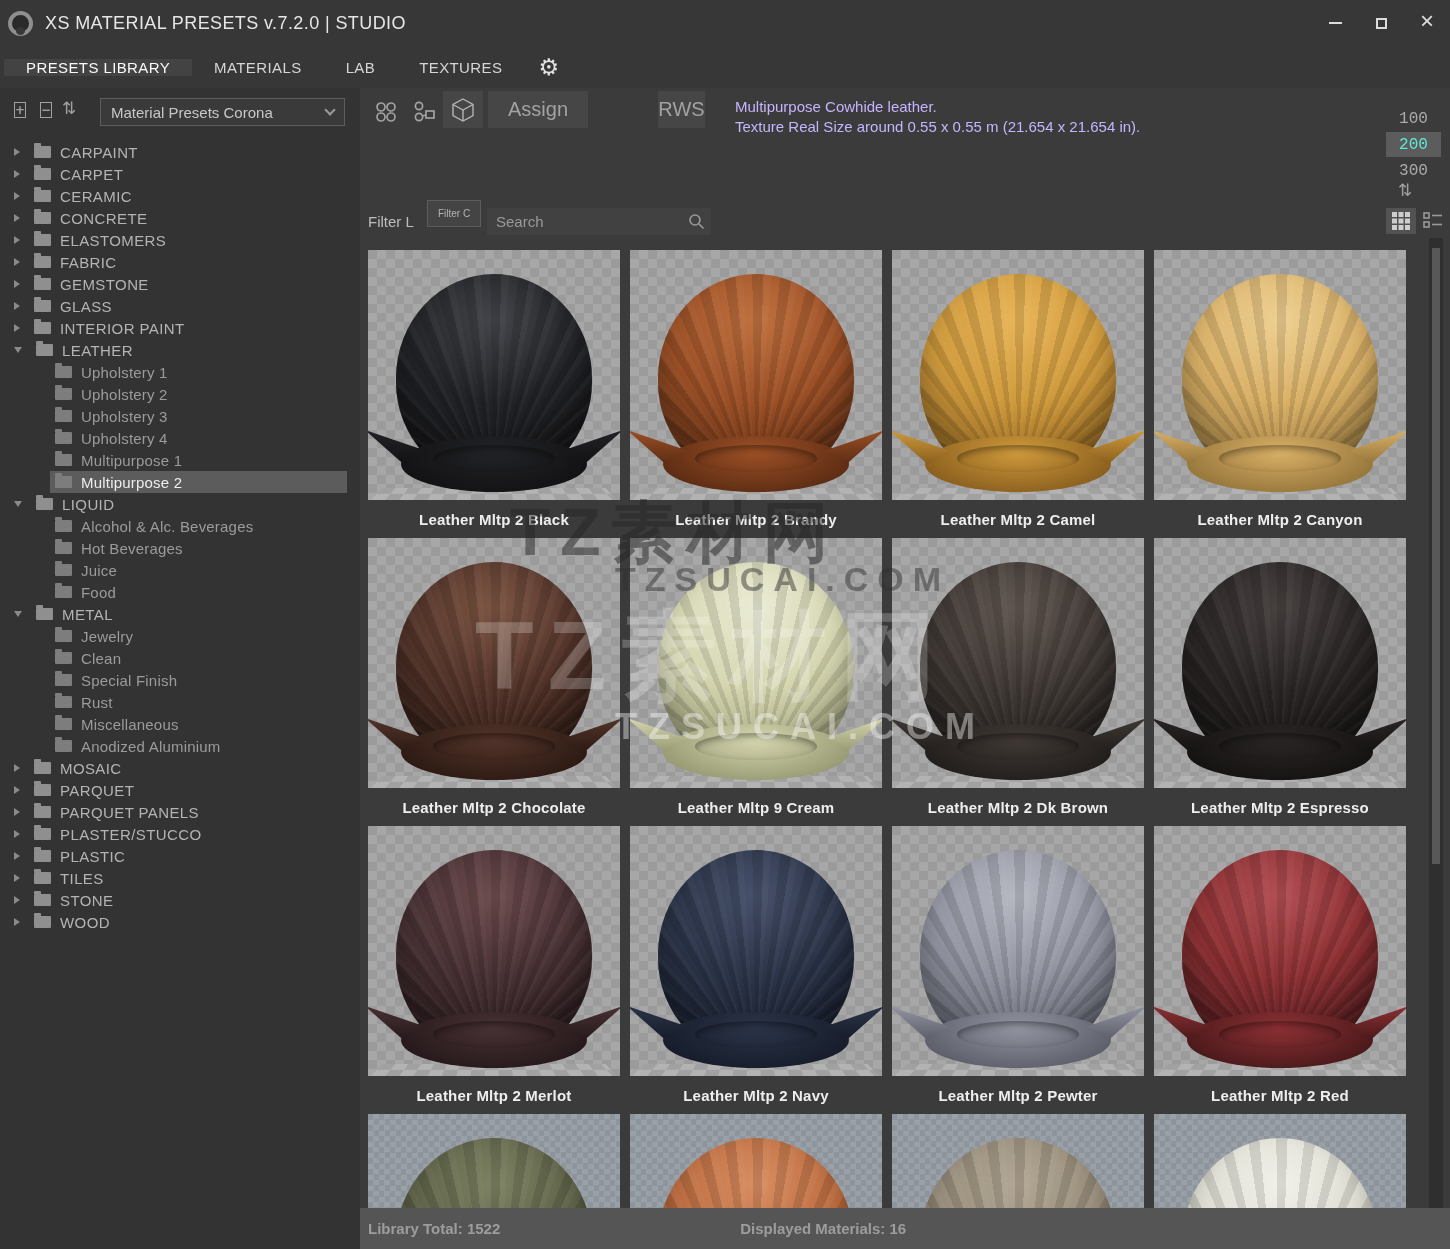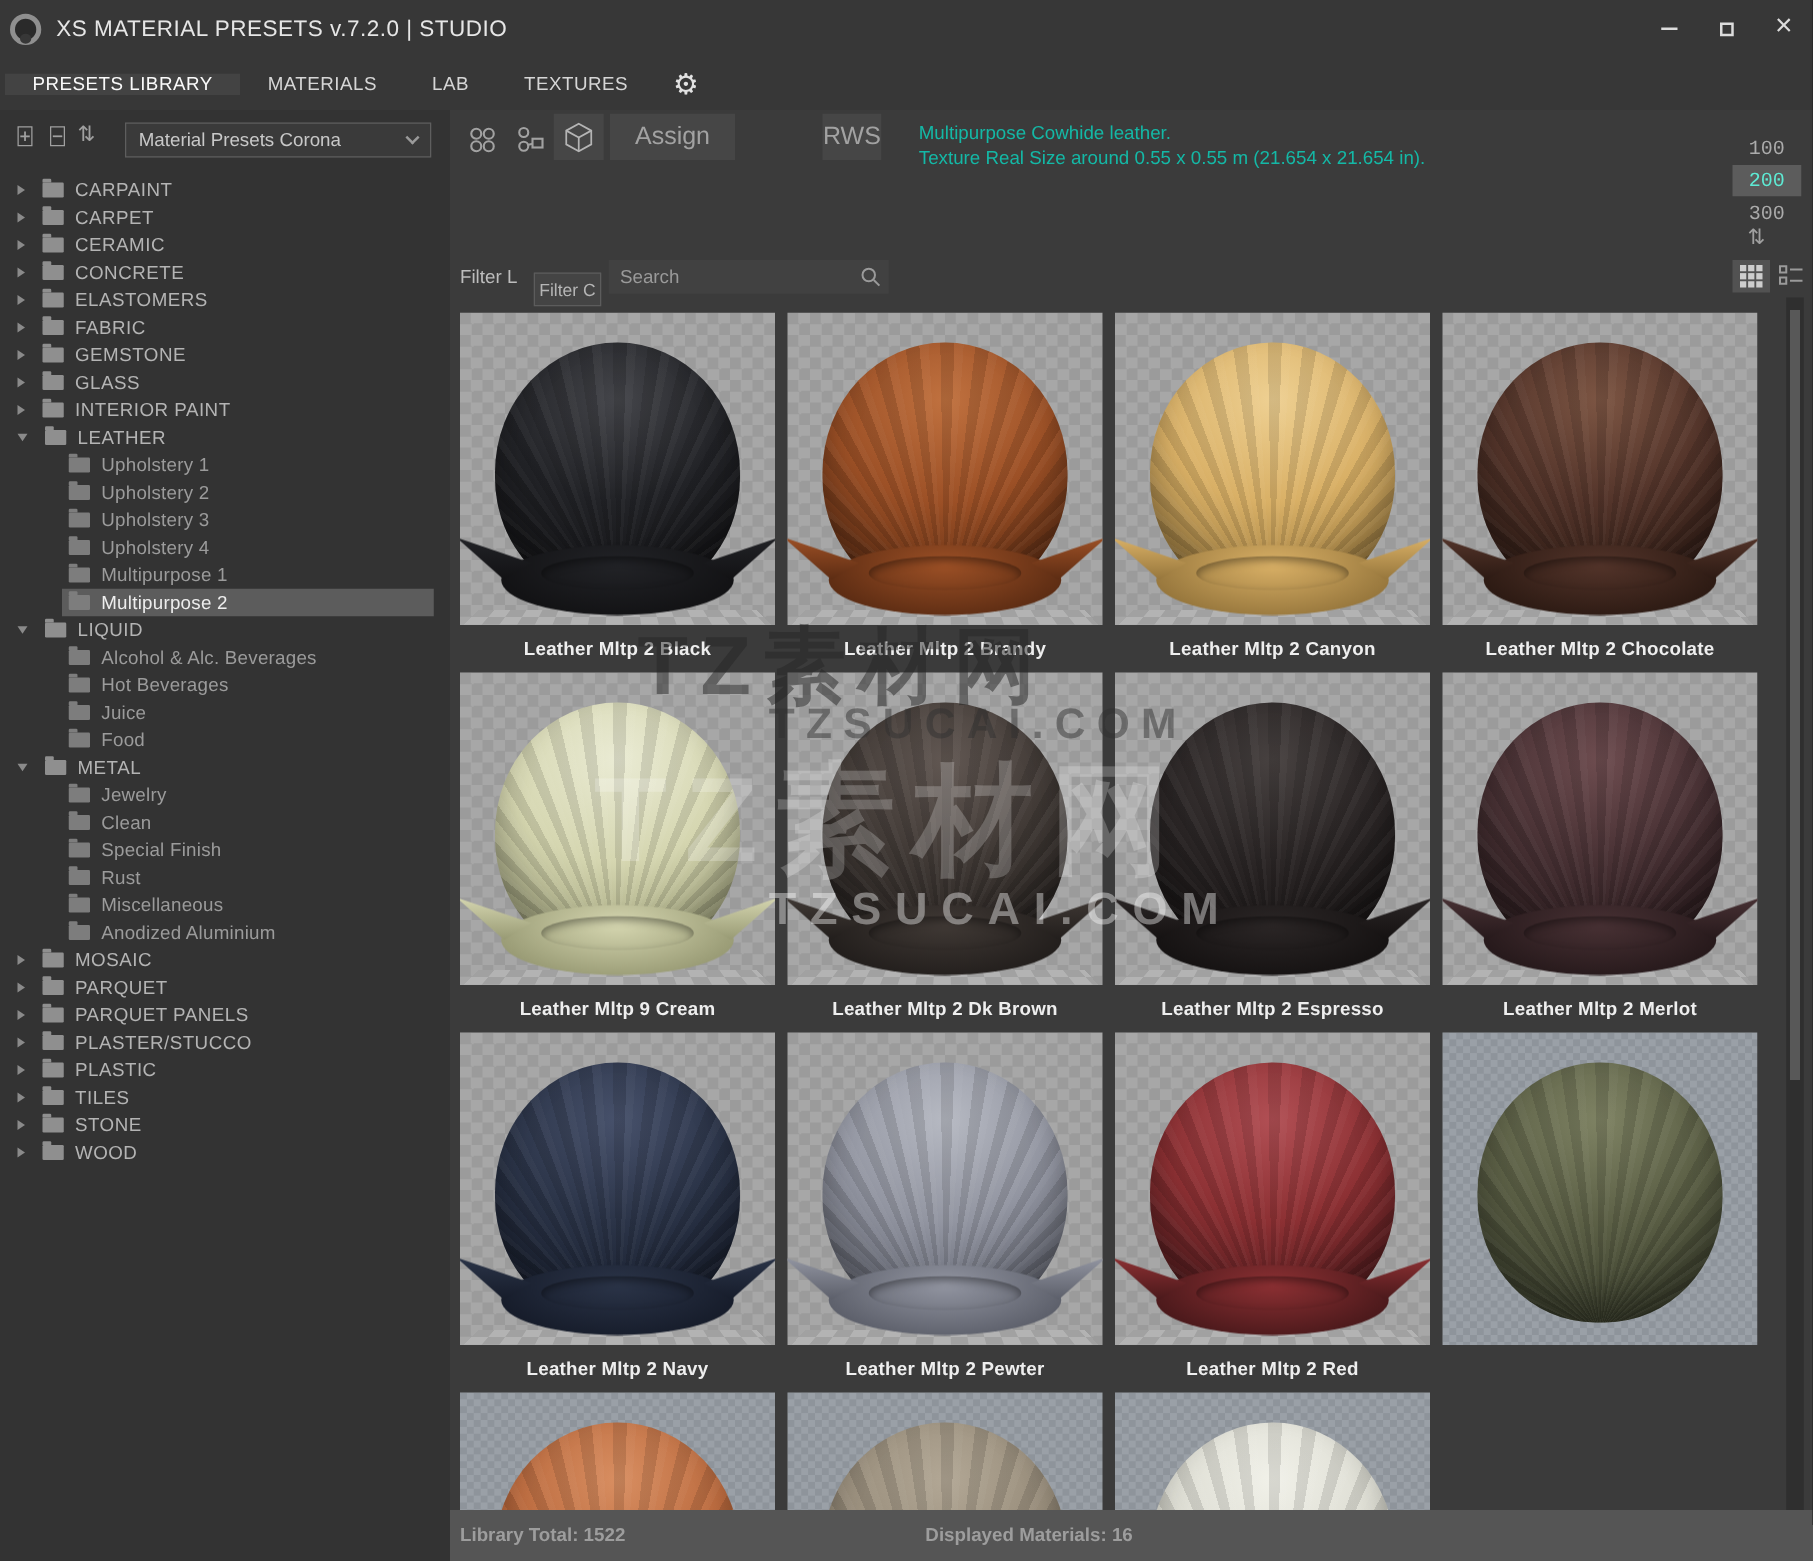--- a/index.html
+++ b/index.html
@@ -54,33 +54,33 @@
   .trow.child .folder { background:#7d7d7d; } .trow.child .folder::before { background:#7d7d7d; }
   .tlab { font-size:15px; color:#b4b4b4; letter-spacing:.4px; white-space:nowrap; }
   .trow.child .tlab { color:#9b9b9b; letter-spacing:.2px; }
   .trow.selected { background:linear-gradient(90deg, rgba(0,0,0,0) 50px, #5c5c5c 50px); }
   .trow.selected .tlab { color:#ededed; }
 
   
   .tbtn { position:absolute; background:#464646; display:flex; align-items:center; justify-content:center;
           color:#a2a2a2; font-size:20px; cursor:default; }
   .plainicon { position:absolute; display:flex; align-items:center; justify-content:center; }
-  .desc { position:absolute; left:375px; top:9px; font-size:15px; color:#14b8a6; line-height:20px; }
+  .desc { position:absolute; left:375px; top:9px; font-size:15px; color:#c4b5fd; line-height:20px; }
 
   
   .size-opt { position:absolute; left:1026px; width:55px; height:25px; display:flex; align-items:center;
               justify-content:center; font-size:16px; color:#ababab; cursor:default;font-family:Liberation Mono, monospace; }
   .size-opt.selected { background:#5c5c5c; color:#5eead4; }
   .vtoggle { position:absolute; width:30px; height:26px; display:flex; align-items:center; justify-content:center; }
   .vtoggle.selected { background:#525252; }
 
   
   .filter-l { position:absolute; left:8px; top:120px; height:27px; display:flex; align-items:center; font-size:15px; color:#bdbdbd; }
-  .filter-c { position:absolute; left:67px; top:130px; width:54px; height:27px; background:#444444; border:1px solid #5c5c5c;
-              display:flex; align-items:center; justify-content:center; font-size:14px; color:#b5b5b5; }
+  .filter-c { position:absolute; left:67px; top:112px; width:54px; height:27px; background:#444444; border:1px solid #5c5c5c;
+              display:flex; align-items:center; justify-content:center; font-size:10px; color:#b5b5b5; }
   .search { position:absolute; left:127px; top:120px; width:224px; height:27px; background:#414141; border:none;
             color:#c8c8c8; font-size:15px; padding:0 28px 0 9px; outline:none; font-family:inherit; }
   .search::placeholder { color:#9a9a9a; }
   .search-ic { position:absolute; left:328px; top:125px; }
 
   
   .grid { position:absolute; left:8px; top:162px; width:1038px; height:958px; overflow:hidden;
           display:grid; grid-template-columns:repeat(4,252px); column-gap:10px; grid-auto-rows:288px; }
   .tile { width:252px; height:288px; }
   .preview { position:relative; width:252px; height:250px; overflow:hidden;
@@ -415,20 +415,31 @@
             <div class="preview">
               <div class="floor"></div>
               <div class="sphere"></div>
               <div class="base">
                 <div class="horn l"></div>
                 <div class="horn r"></div>
               </div>
             </div>
             <div class="tlabel">Leather Mltp 2 Brandy</div>
           </div>
+          <div class="tile" style="--hi: #e8b558; --mid: #cf9a3c; --dark: #8a5f1e;">
+            <div class="preview">
+              <div class="floor"></div>
+              <div class="sphere"></div>
+              <div class="base">
+                <div class="horn l"></div>
+                <div class="horn r"></div>
+              </div>
+            </div>
+            <div class="tlabel">Leather Mltp 2 Camel</div>
+          </div>
           <div class="tile" style="--hi: #eed092; --mid: #d9b066; --dark: #96763c;">
             <div class="preview">
               <div class="floor"></div>
               <div class="sphere"></div>
               <div class="base">
                 <div class="horn l"></div>
                 <div class="horn r"></div>
               </div>
             </div>
             <div class="tlabel">Leather Mltp 2 Canyon</div>

